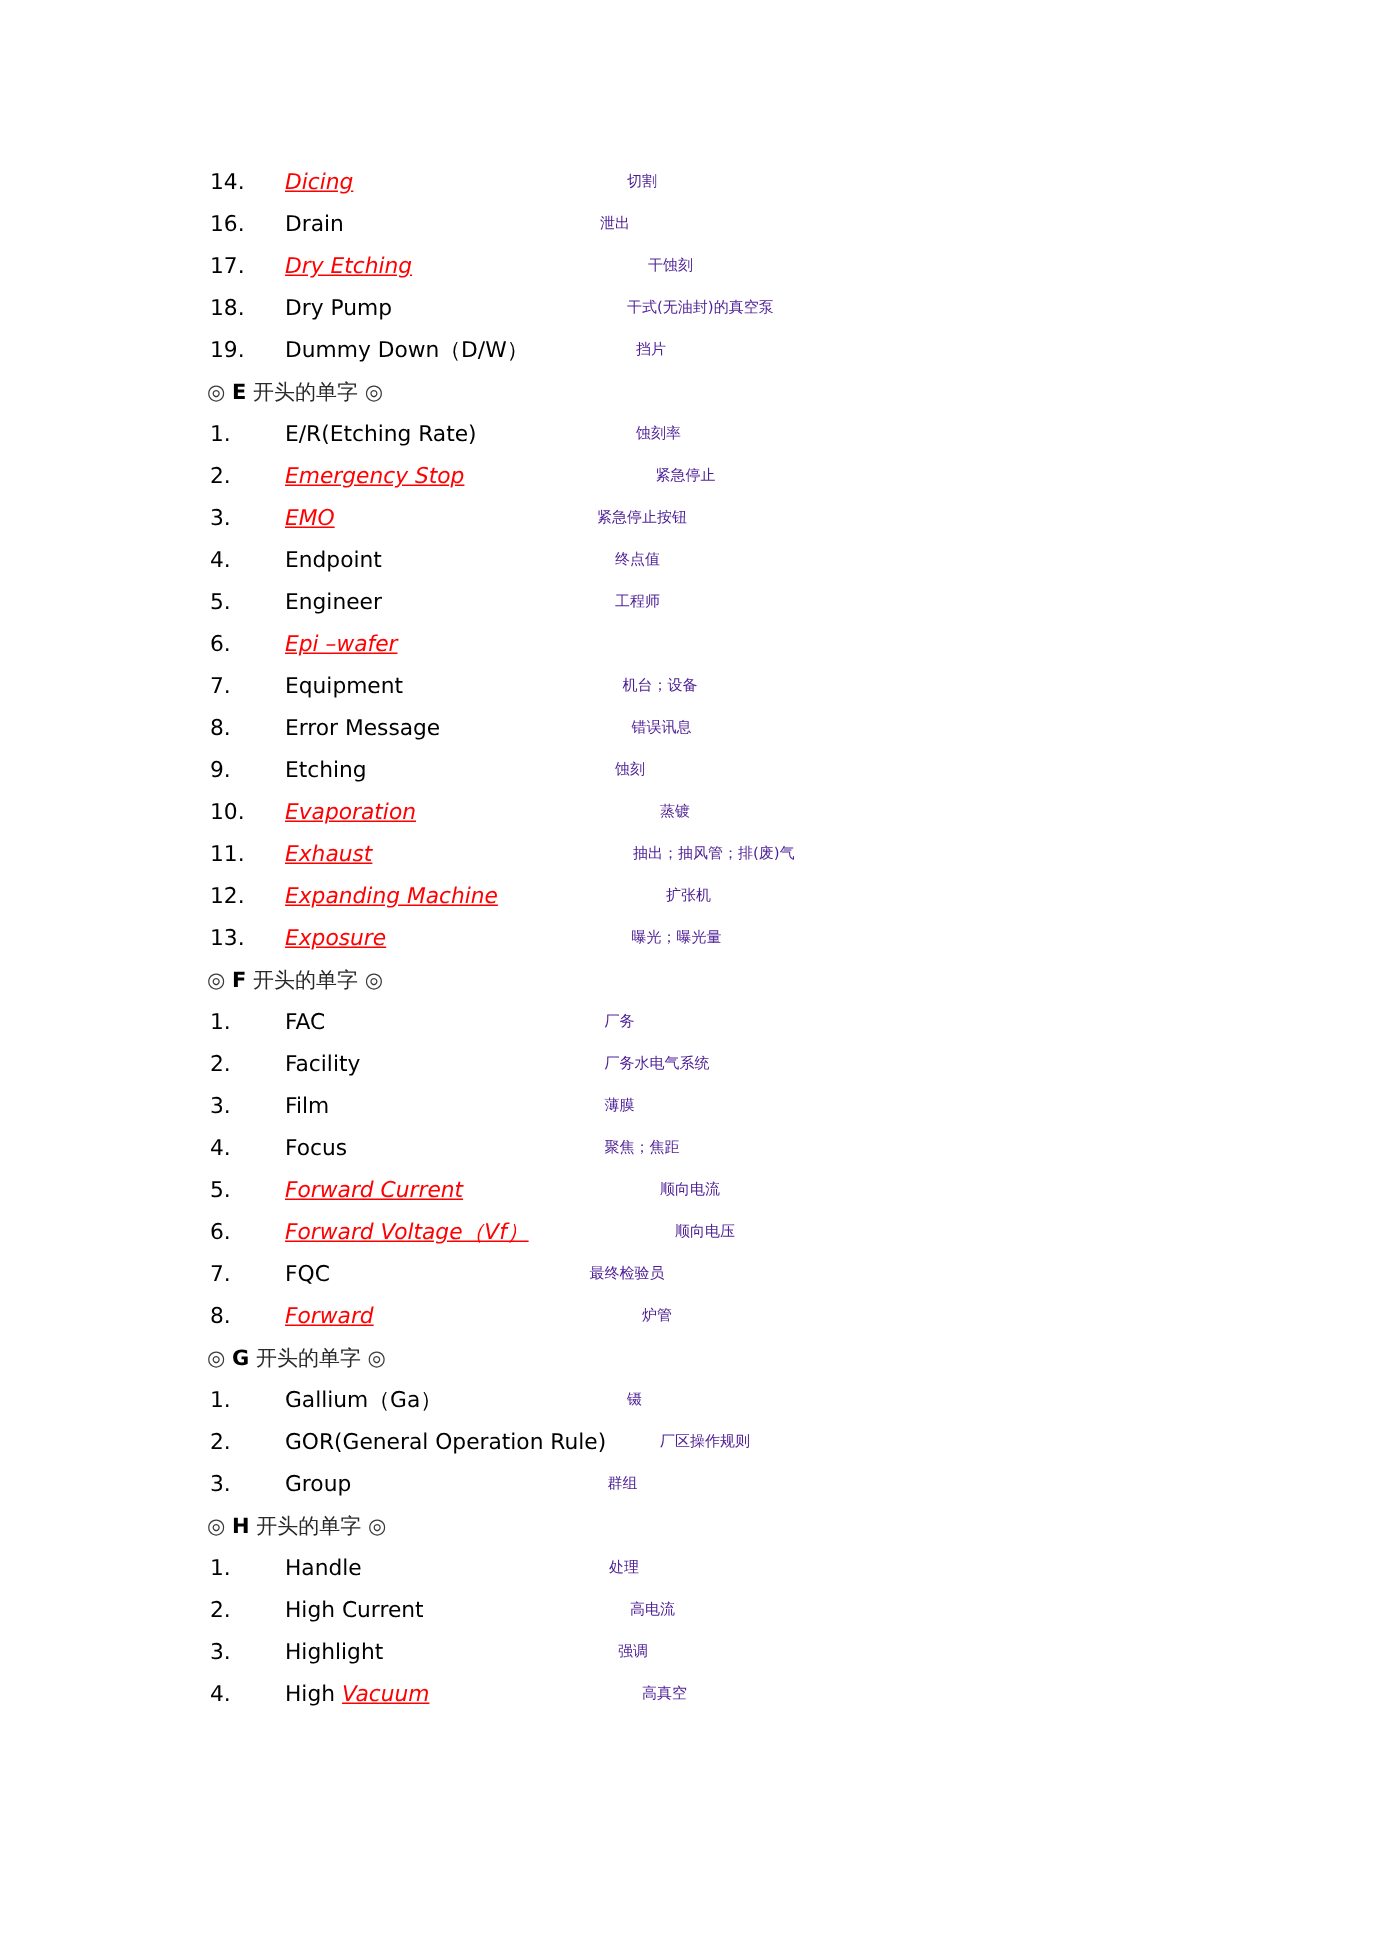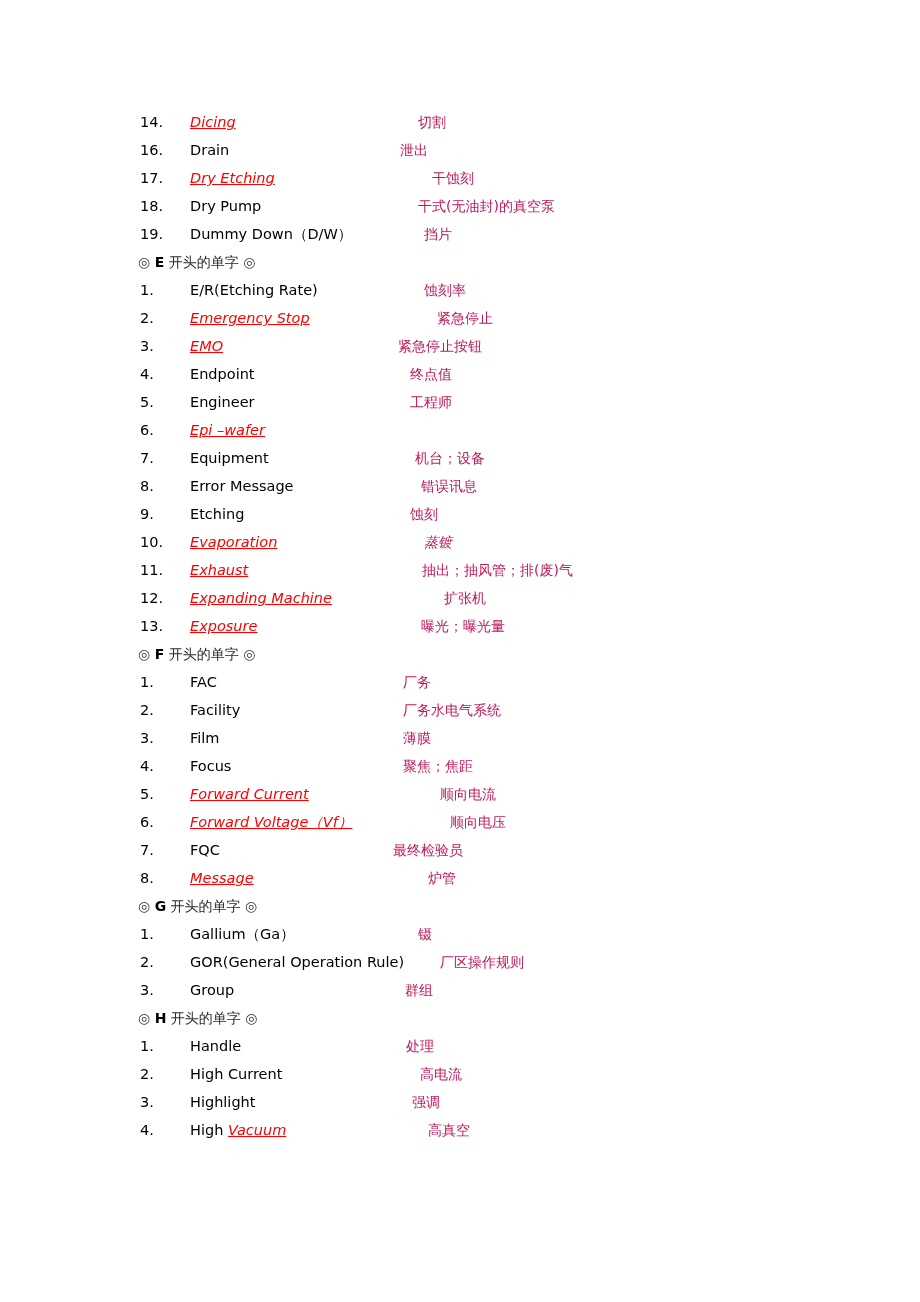--- a/index.html
+++ b/index.html
@@ -48,22 +48,22 @@
     position: absolute;
     left: 190px;
     top: 0;
     font-size: 14.5px;
     color: #000000;
   }
 
   .cn {
     position: absolute;
     top: 0;
-    font-size: 14px;
-    color: #be185d;
+    font-size: 10px;
+    color: #4c1d95;
     font-family: "DejaVu Sans", "Liberation Sans", sans-serif;
   }
 
   
   .hl {
     color: #ff0000;
     font-weight: normal;
     font-style: italic;
     text-decoration: underline;
   }
@@ -163,21 +163,21 @@
         <span class="cn" style="left: 421px;">错误讯息</span>
       </div>
       <div class="row">
         <span class="num">9.</span>
         <span class="term"><span>Etching</span></span>
         <span class="cn" style="left: 410px;">蚀刻</span>
       </div>
       <div class="row">
         <span class="num">10.</span>
         <span class="term"><span class="hl"> Evaporation </span></span>
-        <span class="cn" style="left: 424px; font-style: italic;">蒸镀</span>
+        <span class="cn" style="left: 440px;">蒸镀</span>
       </div>
       <div class="row">
         <span class="num">11.</span>
         <span class="term"><span class="hl">Exhaust</span></span>
         <span class="cn" style="left: 422px;">抽出；抽风管；排(废)气</span>
       </div>
       <div class="row">
         <span class="num">12.</span>
         <span class="term"><span class="hl">Expanding Machine </span></span>
         <span class="cn" style="left: 444px;">扩张机</span>
@@ -220,21 +220,21 @@
         <span class="term"><span class="hl"> Forward Voltage（Vf）</span></span>
         <span class="cn" style="left: 450px;">顺向电压</span>
       </div>
       <div class="row">
         <span class="num">7.</span>
         <span class="term"><span>FQC</span></span>
         <span class="cn" style="left: 393px;">最终检验员</span>
       </div>
       <div class="row">
         <span class="num">8.</span>
-        <span class="term"><span class="hl"> Message </span></span>
+        <span class="term"><span class="hl"> Forward </span></span>
         <span class="cn" style="left: 428px;">炉管</span>
       </div>
       <div class="section-head">
         <span class="sh-text"><span class="sh-mark">◎</span> <span class="sh-letter">G</span><span> 开头的单字 </span><span class="sh-mark">◎</span></span>
       </div>
       <div class="row">
         <span class="num">1.</span>
         <span class="term"><span>Gallium（Ga）</span></span>
         <span class="cn" style="left: 418px;">镊</span>
       </div>

